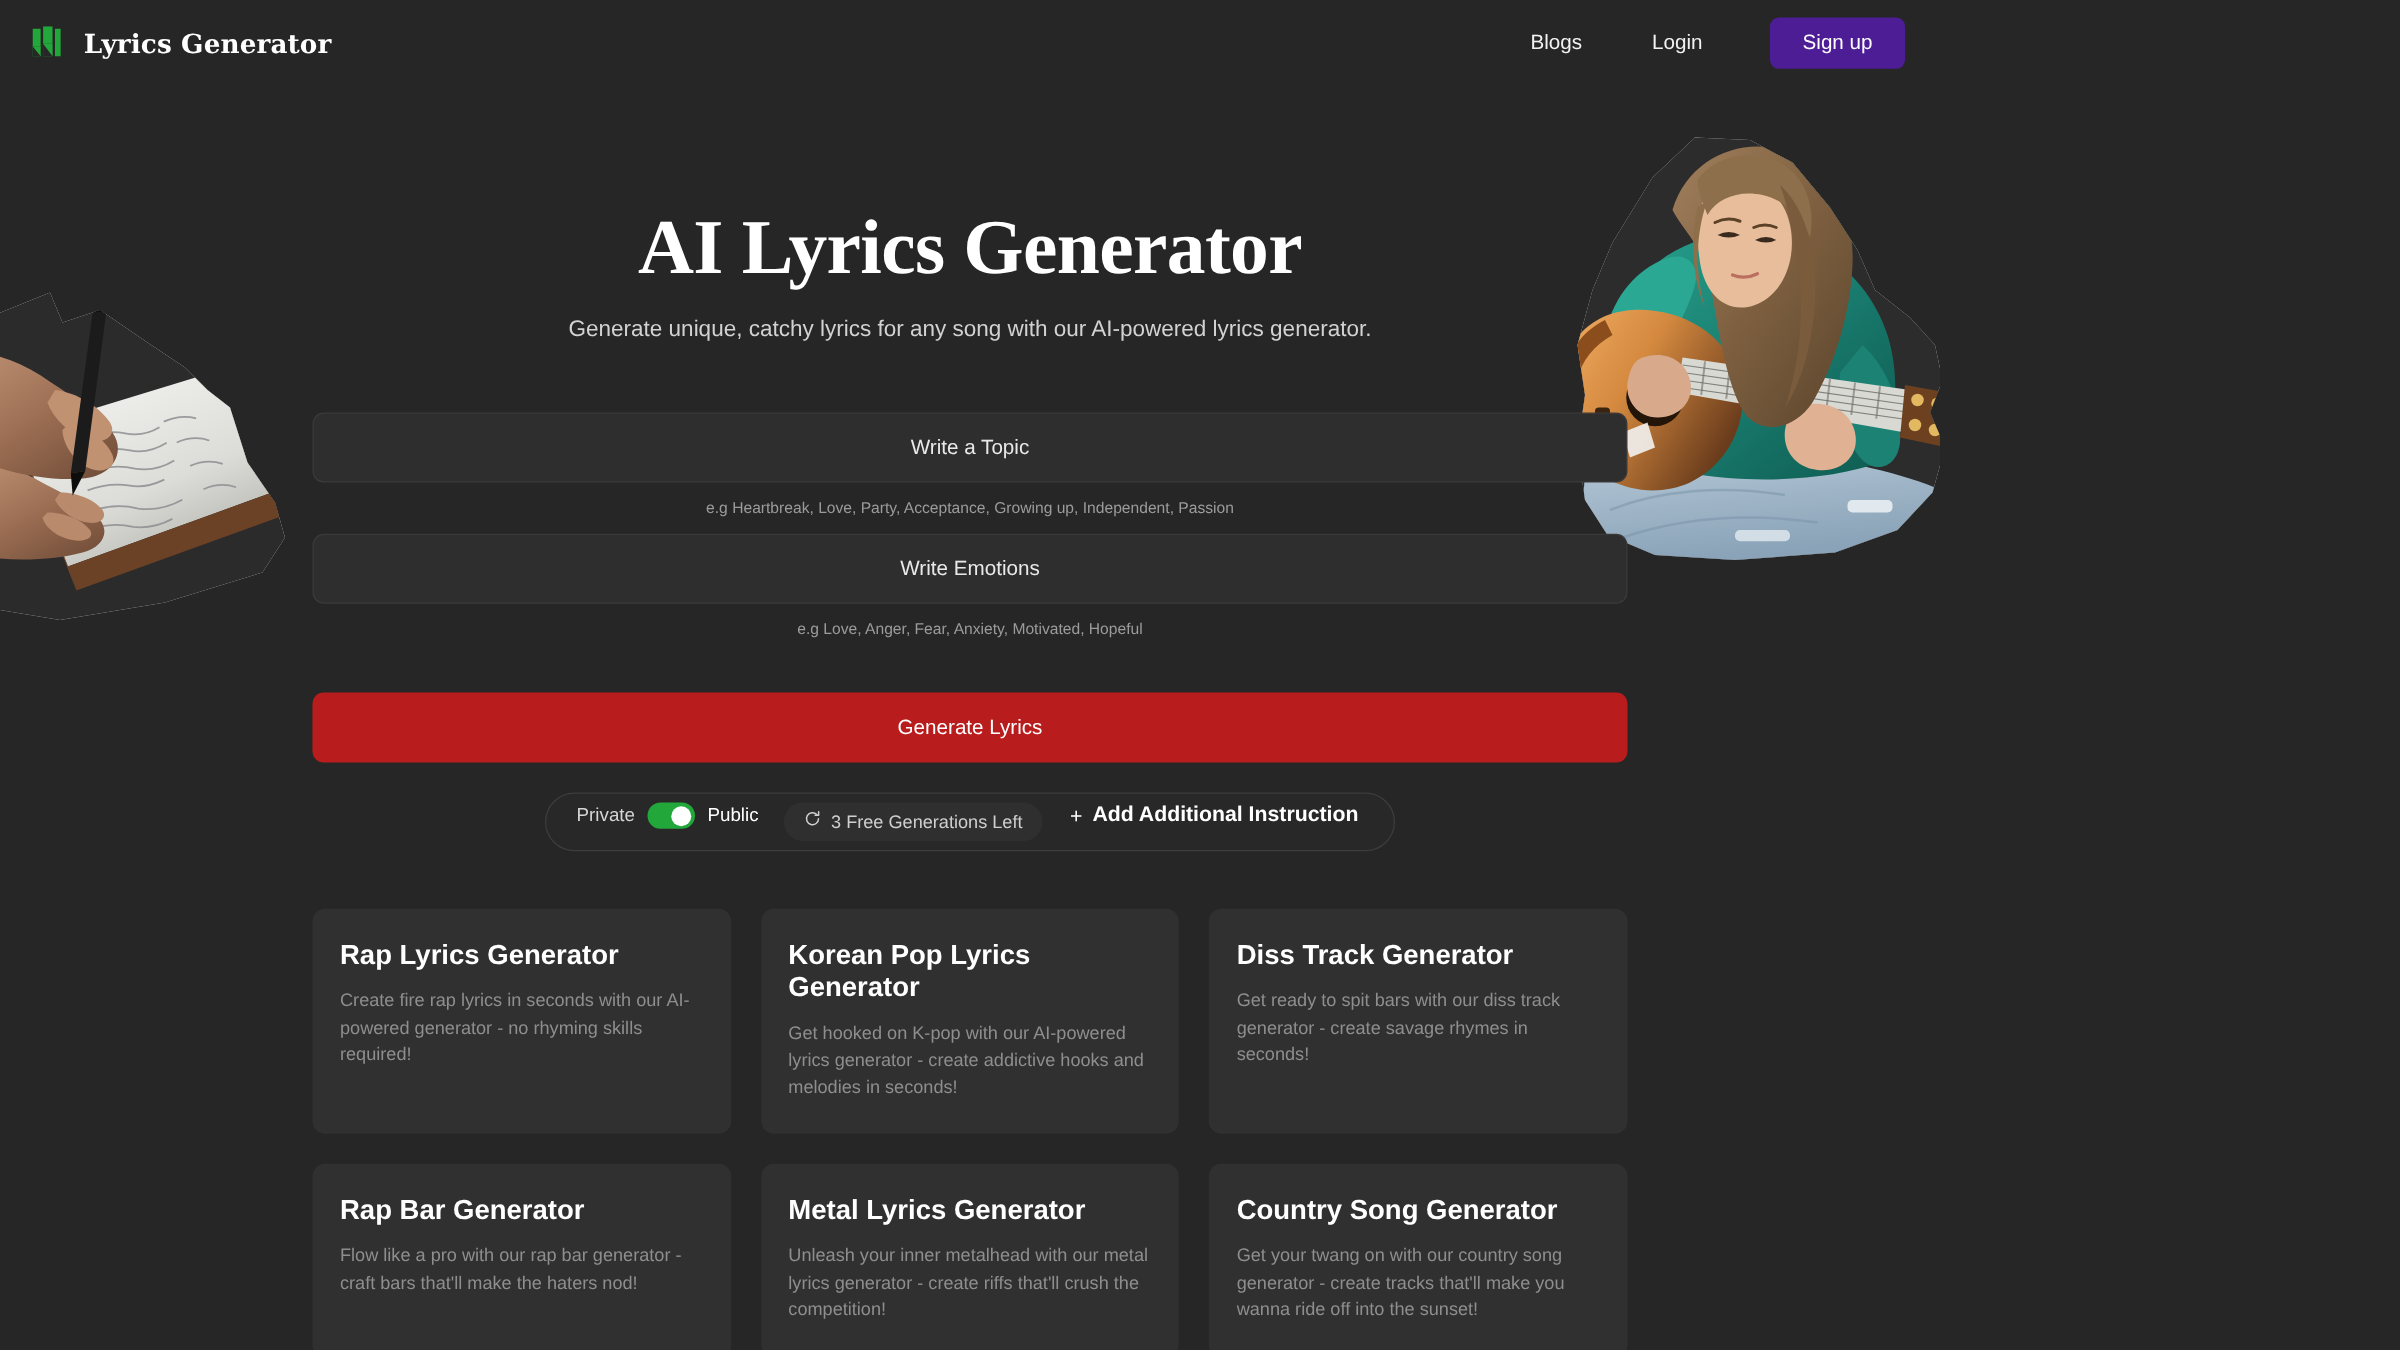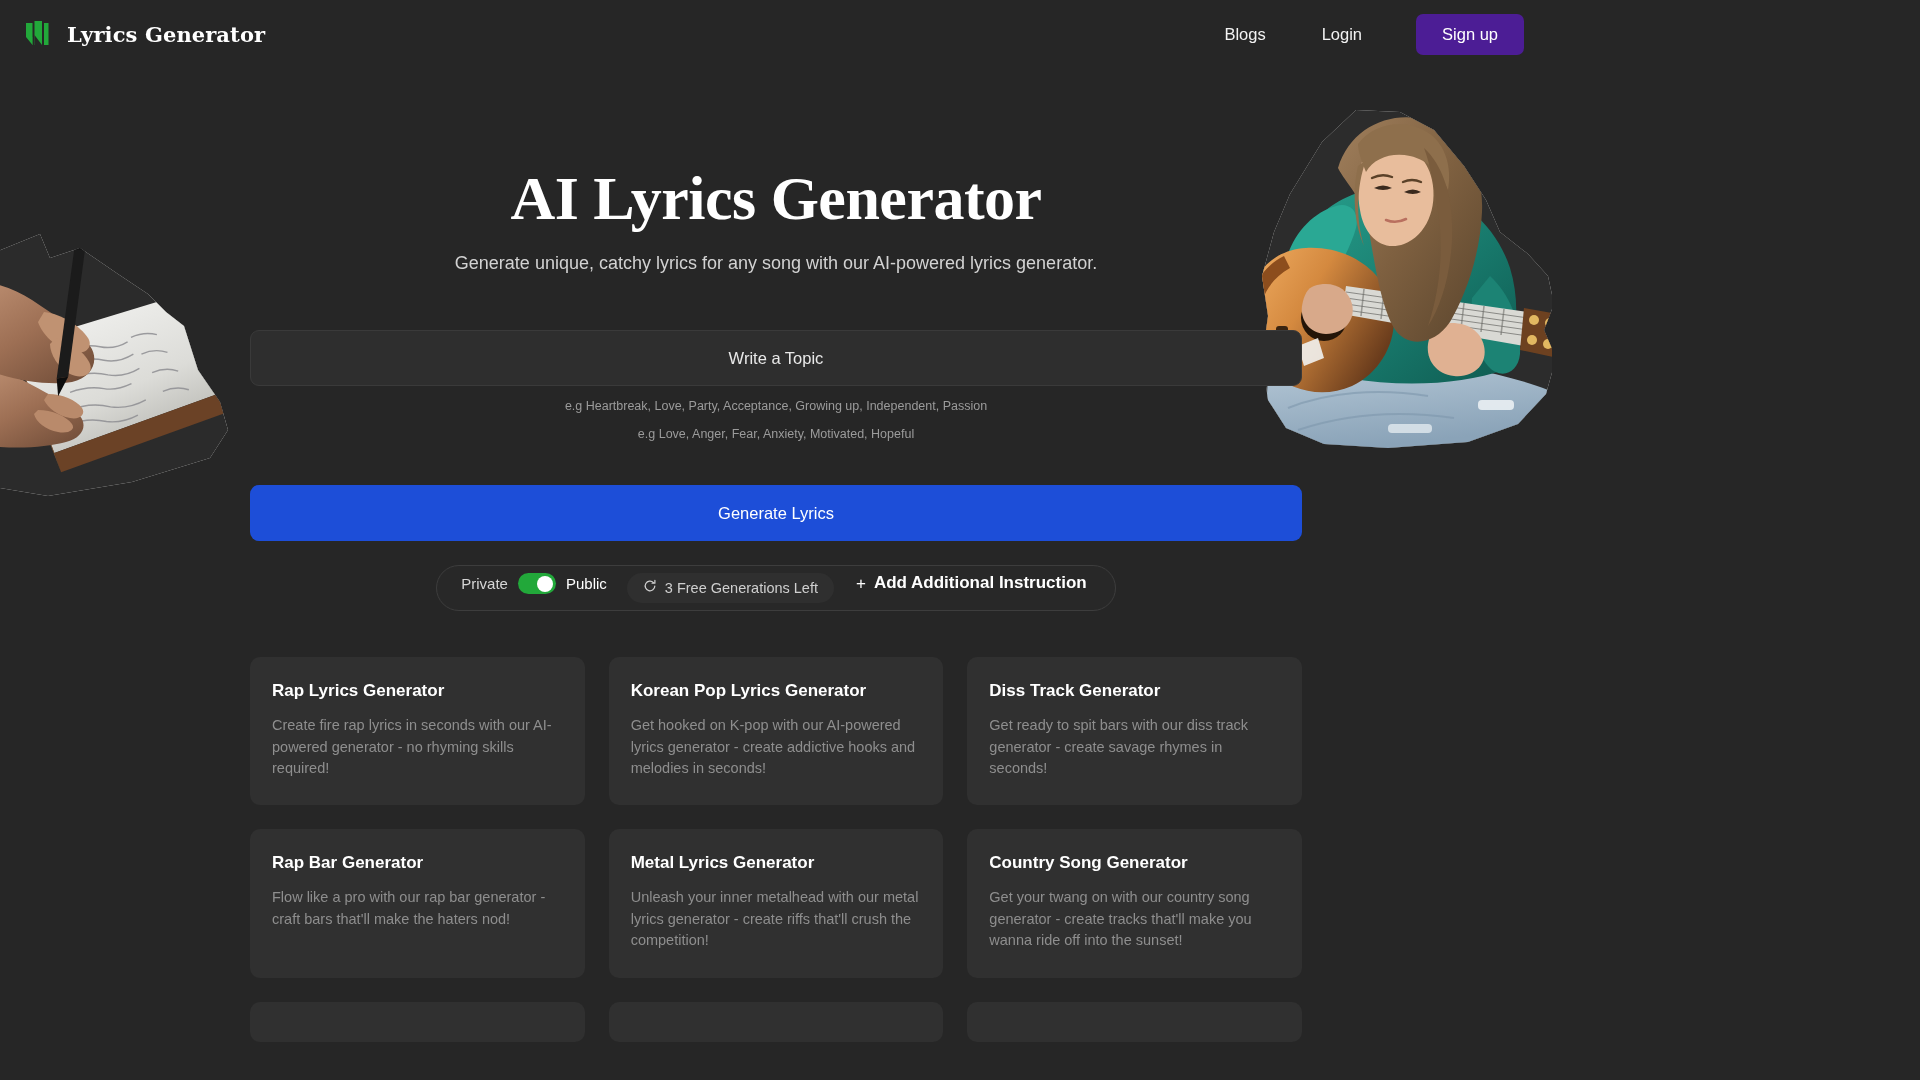--- a/index.html
+++ b/index.html
@@ -129,21 +129,21 @@
     text-align: center;
     color: #9b9b9b;
     font-size: 12.5px;
     margin-top: 13px;
     margin-bottom: 14px;
   }
   .generate-btn {
     margin-top: 30px;
     width: 100%;
     height: 56px;
-    background: #1d4ed8;
+    background: #b91c1c;
     border: none;
     border-radius: 9px;
     color: #ffffff;
     font-size: 16.5px;
     font-family: "Liberation Sans", sans-serif;
     cursor: pointer;
   }
 
   
   .optbar-row {
@@ -223,21 +223,21 @@
   }
   .card {
     background: #303030;
     border-radius: 10px;
     padding: 24px 22px 26px;
     cursor: pointer;
     min-height: 143px;
   }
   .card-title {
     color: #ffffff;
-    font-size: 17px;
+    font-size: 22px;
     font-weight: 700;
     margin-bottom: 14px;
   }
   .card-desc {
     color: #8e8e8e;
     font-size: 14.5px;
     line-height: 1.48;
   }
   .card.partial { min-height: 40px; padding-bottom: 0; }
 </style>
@@ -441,20 +441,21 @@
 
   <section class="hero">
     <h1 class="hero-title">AI Lyrics Generator</h1>
     <p class="hero-sub">Generate unique, catchy lyrics for any song with our AI-powered lyrics generator.</p>
   </section>
 
   <section class="form-wrap">
     <input class="field" type="text" placeholder="Write a Topic" style="">
     <div class="field-hint">e.g Heartbreak, Love, Party, Acceptance, Growing up, Independent, Passion</div>
 
+    <input class="field" type="text" placeholder="Write Emotions" style="">
     <div class="field-hint">e.g Love, Anger, Fear, Anxiety, Motivated, Hopeful</div>
 
     <button class="generate-btn">Generate Lyrics</button>
   </section>
 
   <div class="optbar-row">
     <div class="optbar">
 
       <div class="priv-group">
         <span class="priv-label">Private</span>

